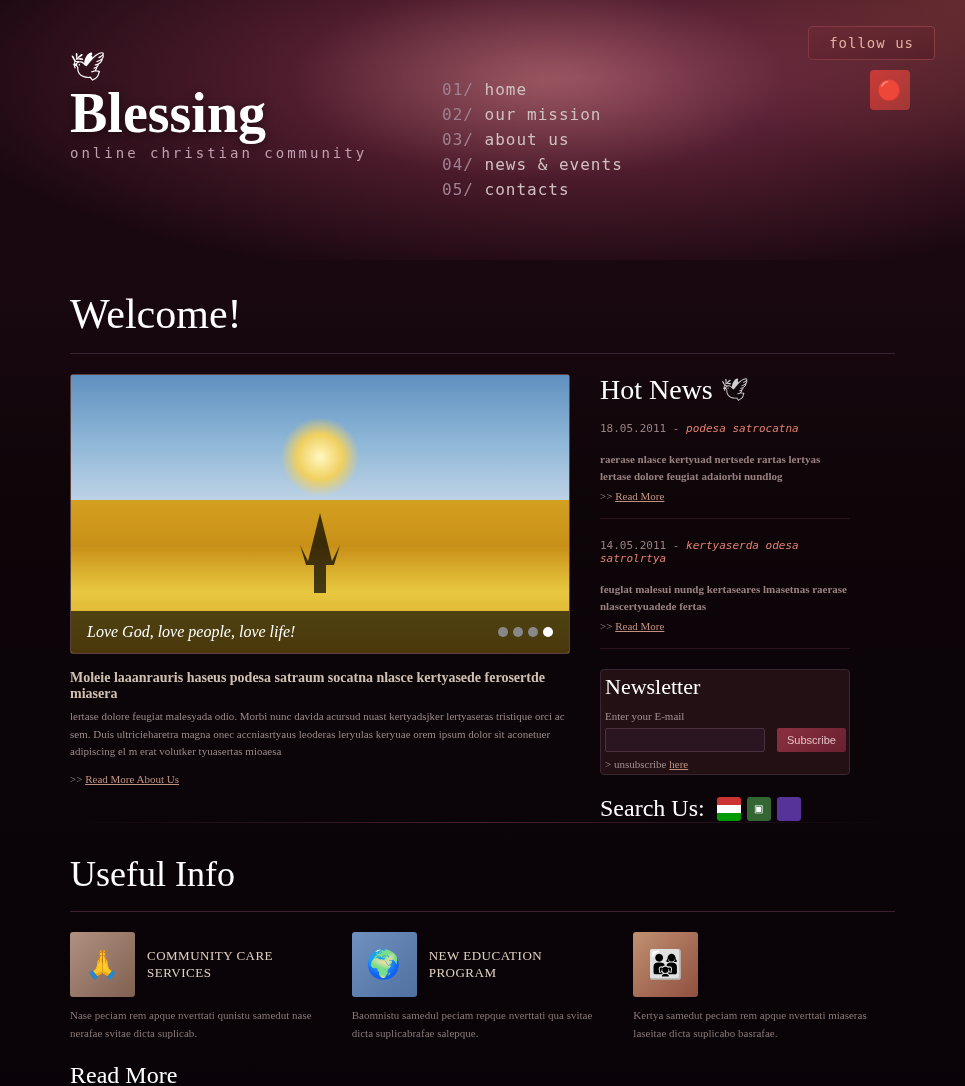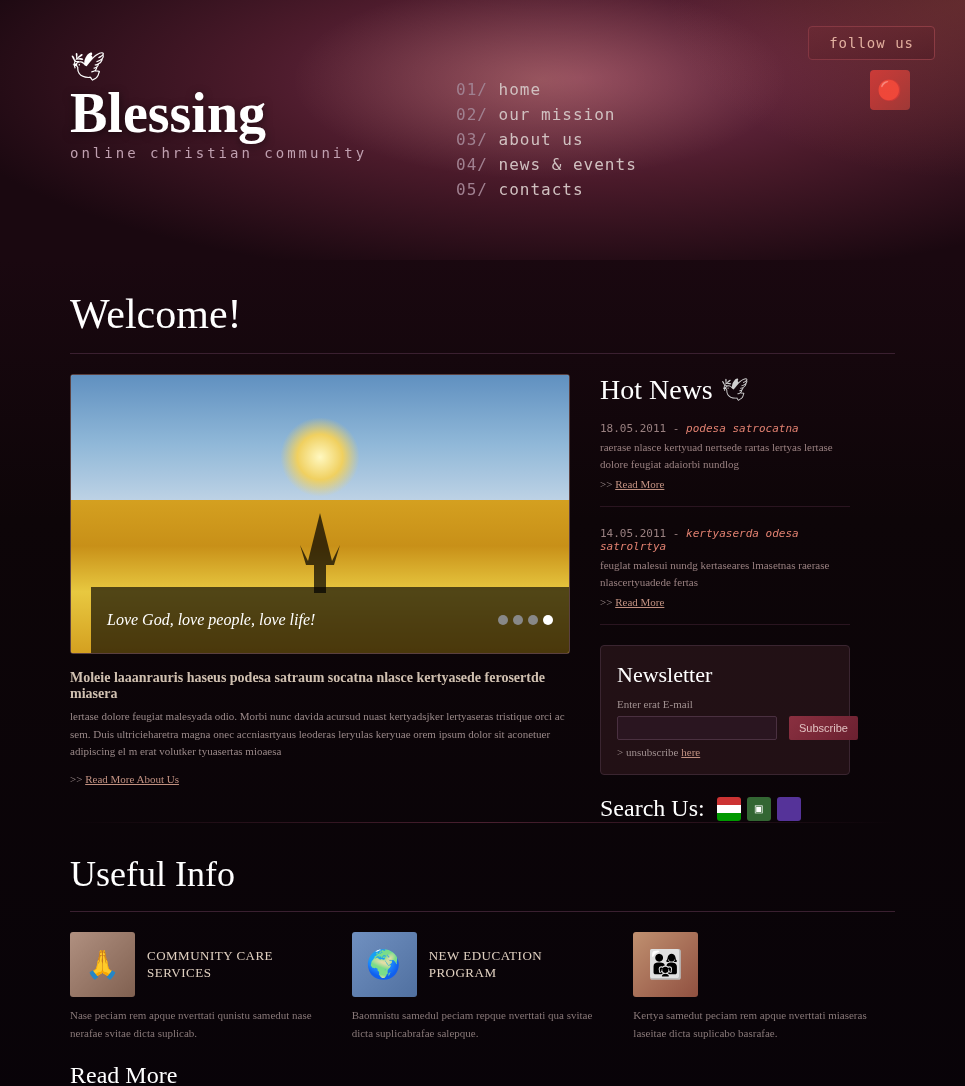--- a/index.html
+++ b/index.html
@@ -82,21 +82,21 @@
     .logo-subtitle {
       font-size: 14px;
       color: #c0a0b0;
       letter-spacing: 3px;
       font-family: monospace;
       margin-top: 4px;
     }
 
     .nav-menu {
       position: absolute;
-      top: 80px; left: 456px;
+      top: 80px; left: 442px;
       list-style: none;
     }
     .nav-menu li {
       margin-bottom: 6px;
     }
     .nav-menu li a {
       color: #d0c0c0;
       text-decoration: none;
       font-family: monospace;
       font-size: 16px;
@@ -168,25 +168,24 @@
     .hero-field {
       position: absolute;
       bottom: 0; left: 0; right: 0;
       height: 55%;
       background: linear-gradient(180deg, #d4a020 0%, #c89018 30%, #e8c840 60%, #d4a020 100%);
     }
     .hero-caption {
       position: absolute;
       bottom: 0; left: 0; right: 0;
       background: rgba(0,0,0,0.65);
-      padding: 24px 16px;
+      padding: 12px 16px;
       display: flex;
       align-items: center;
       justify-content: space-between;
-      margin-left: 20px;
     }
     .hero-caption-text {
       color: #fff;
       font-size: 16px;
       font-style: italic;
     }
     .hero-dots {
       display: flex; gap: 5px;
     }
     .hero-dot {
@@ -250,39 +249,40 @@
       font-family: monospace;
     }
     .news-date span {
       color: #e08070;
       font-style: italic;
     }
     .news-body {
       font-size: 11px;
       color: #998080;
       line-height: 1.5;
-      margin-top: 4px;
+      margin-top: 16px;
+      font-weight: bold;
     }
     .news-link {
       font-size: 11px;
       color: #a09090;
       margin-top: 6px;
       display: block;
     }
     .news-link a {
       color: #c09080;
       text-decoration: underline;
     }
 
     
     .newsletter-box {
       background: rgba(40,20,25,0.8);
       border: 1px solid #3a2530;
       border-radius: 4px;
-      padding: 16px;
+      padding: 4px;
       margin-top: 20px;
     }
     .newsletter-title {
       font-size: 22px;
       color: #fff;
       font-weight: normal;
       margin-bottom: 10px;
     }
     .newsletter-label {
       font-size: 11px;
@@ -516,21 +516,21 @@
       <div class="news-item">
         <div class="news-date">
           14.05.2011 - <span>kertyaserda odesa satrolrtya</span>
         </div>
         <p class="news-body">feuglat malesui nundg kertaseares lmasetnas raerase nlascertyuadede fertas</p>
         <span class="news-link">&gt;&gt; <a href="#">Read More</a></span>
       </div>
 
       <div class="newsletter-box">
         <div class="newsletter-title">Newsletter</div>
-        <span class="newsletter-label">Enter erat E-mail</span>
+        <span class="newsletter-label">Enter your E-mail</span>
         <div class="newsletter-row">
           <input class="newsletter-input" type="email" placeholder="" style="">
           <button class="subscribe-btn">Subscribe</button>
         </div>
         <span class="unsubscribe-text">
           &gt; unsubscribe <a href="#">here</a>
         </span>
       </div>
 
       <div class="search-area">

